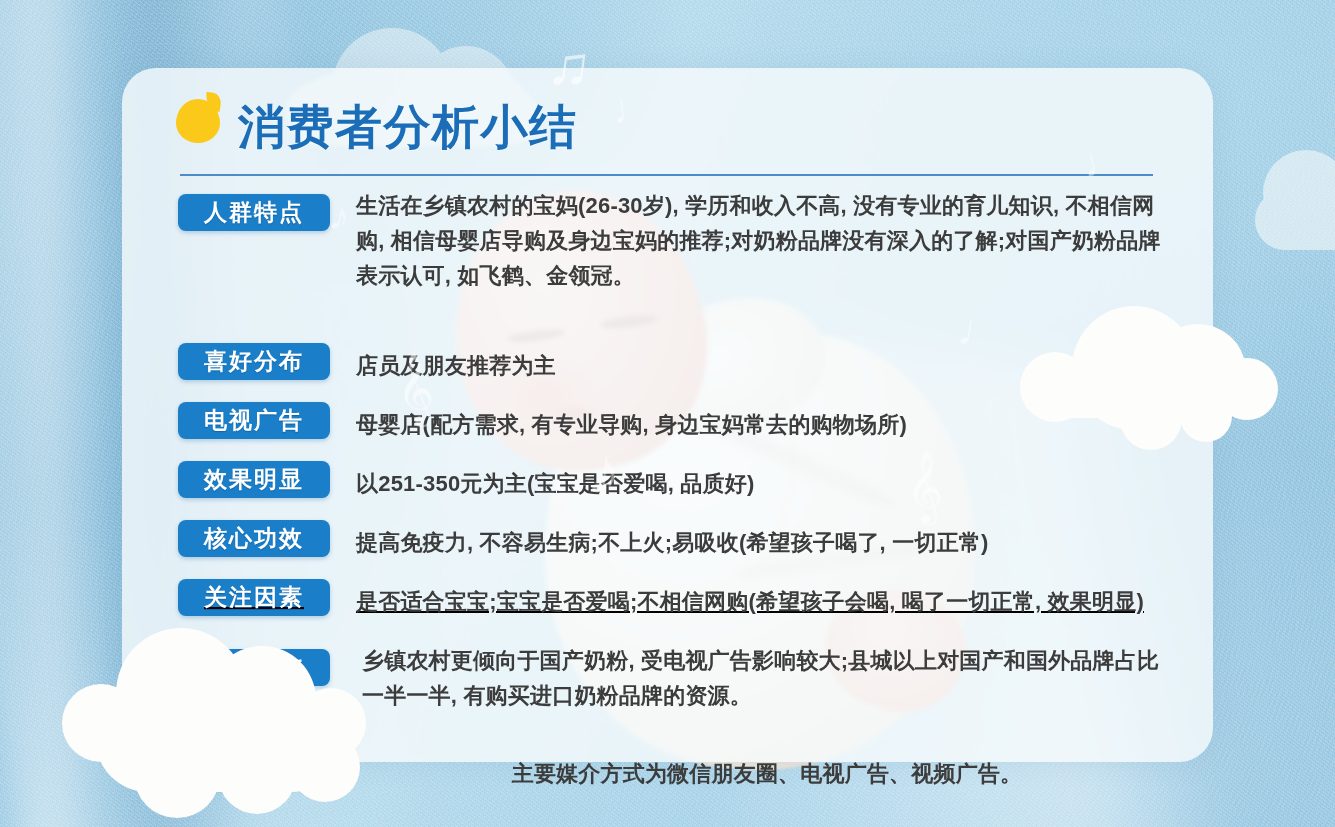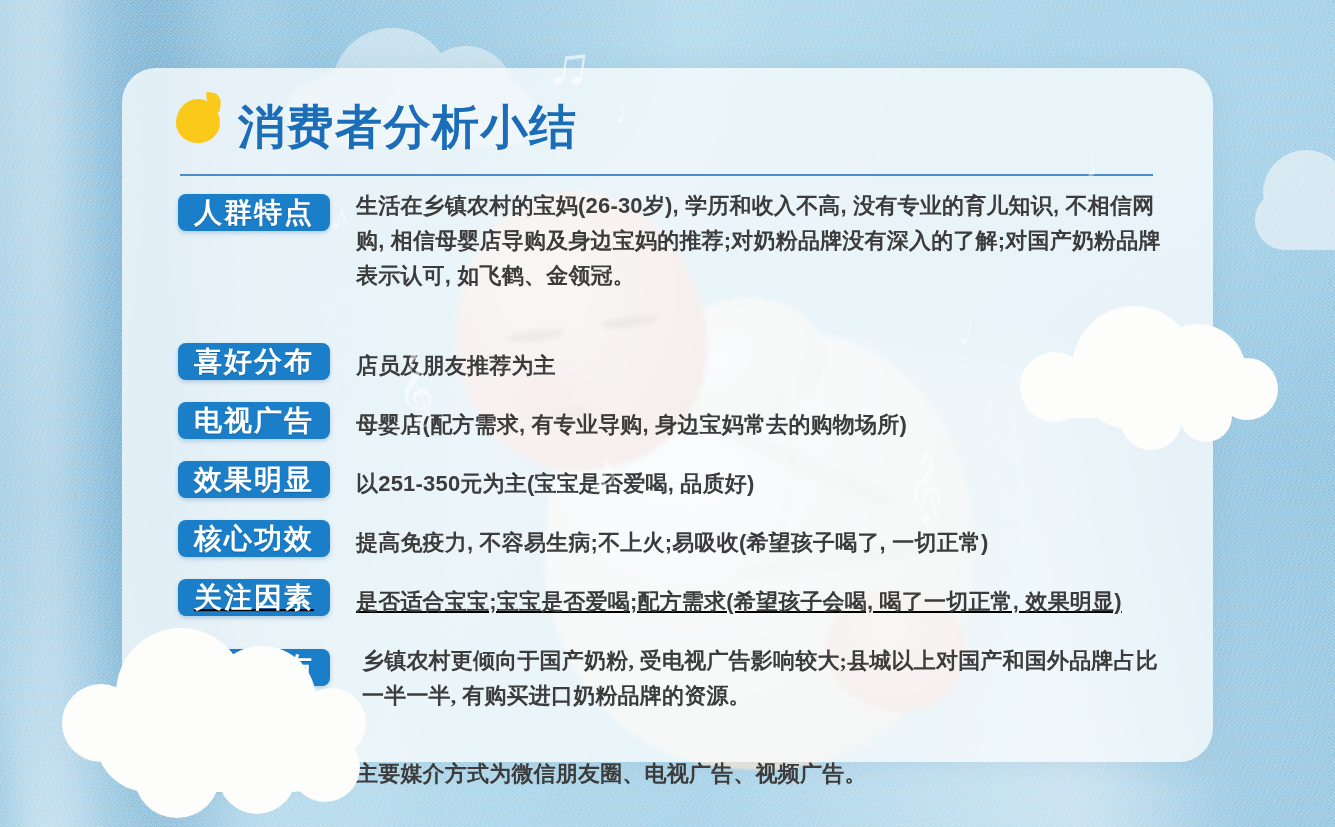--- a/index.html
+++ b/index.html
@@ -173,21 +173,21 @@
 
   
   #rows{ position:absolute; left:56px; top:120px; width:1000px; }
   .row{ display:flex; align-items:flex-start; }
   .badge{
     flex:0 0 auto;
     width:152px; height:37px;
     background:#1a7ec9;
     border-radius:8px;
     color:#ffffff;
-    font-size:28px; font-weight:bold;
+    font-size:23px; font-weight:bold;
     letter-spacing:2px;
     display:flex; align-items:center; justify-content:center;
     box-shadow:0 2px 4px rgba(20,90,150,.25);
     text-shadow:0 1px 1px rgba(0,60,110,.35);
   }
   .body-text{
     flex:1 1 auto;
     margin-left:26px;
     font-size:22px; font-weight:bold;
     color:#3c3c3c;
@@ -196,22 +196,22 @@
     white-space:pre-line;
   }
 
   
   #row-0{ margin-top:0px;  }
   #row-1{ margin-top:50px; }
   #row-2{ margin-top:19px; }
   #row-3{ margin-top:19px; }
   #row-4{ margin-top:19px; }
   #row-5{ margin-top:19px;text-decoration:underline; }
-  #row-6{ margin-top:24px;font-family:Liberation Serif, serif; }
-  #row-7{ margin-top:38px; }
+  #row-6{ margin-top:24px; }
+  #row-7{ margin-top:38px;text-align:center; }
 
   #row-0 .badge{ margin-top:6px; }
   #row-6 .badge{ margin-top:6px; }
   #row-6 .body-text{ margin-left:32px; }
   #row-1 .body-text,
   #row-2 .body-text,
   #row-3 .body-text,
   #row-4 .body-text,
   #row-5 .body-text,
   #row-7 .body-text{ padding-top:5px; }
@@ -280,21 +280,21 @@
       <div class="body-text">以251-350元为主(宝宝是否爱喝, 品质好)</div>
     </div>
 
     <div class="row" id="row-4">
       <div class="badge">核心功效</div>
       <div class="body-text">提高免疫力, 不容易生病;不上火;易吸收(希望孩子喝了, 一切正常)</div>
     </div>
 
     <div class="row" id="row-5">
       <div class="badge">关注因素</div>
-      <div class="body-text">是否适合宝宝;宝宝是否爱喝;配方需求(希望孩子会喝, 喝了一切正常, 效果明显)</div>
+      <div class="body-text">是否适合宝宝;宝宝是否爱喝;不相信网购(希望孩子会喝, 喝了一切正常, 效果明显)</div>
     </div>
 
     <div class="row" id="row-6">
       <div class="badge">喜好分布</div>
       <div class="body-text">乡镇农村更倾向于国产奶粉, 受电视广告影响较大;县城以上对国产和国外品牌占比一半一半, 有购买进口奶粉品牌的资源。</div>
     </div>
 
     <div class="row" id="row-7">
       <div class="badge">媒介方式</div>
       <div class="body-text">主要媒介方式为微信朋友圈、电视广告、视频广告。</div>

